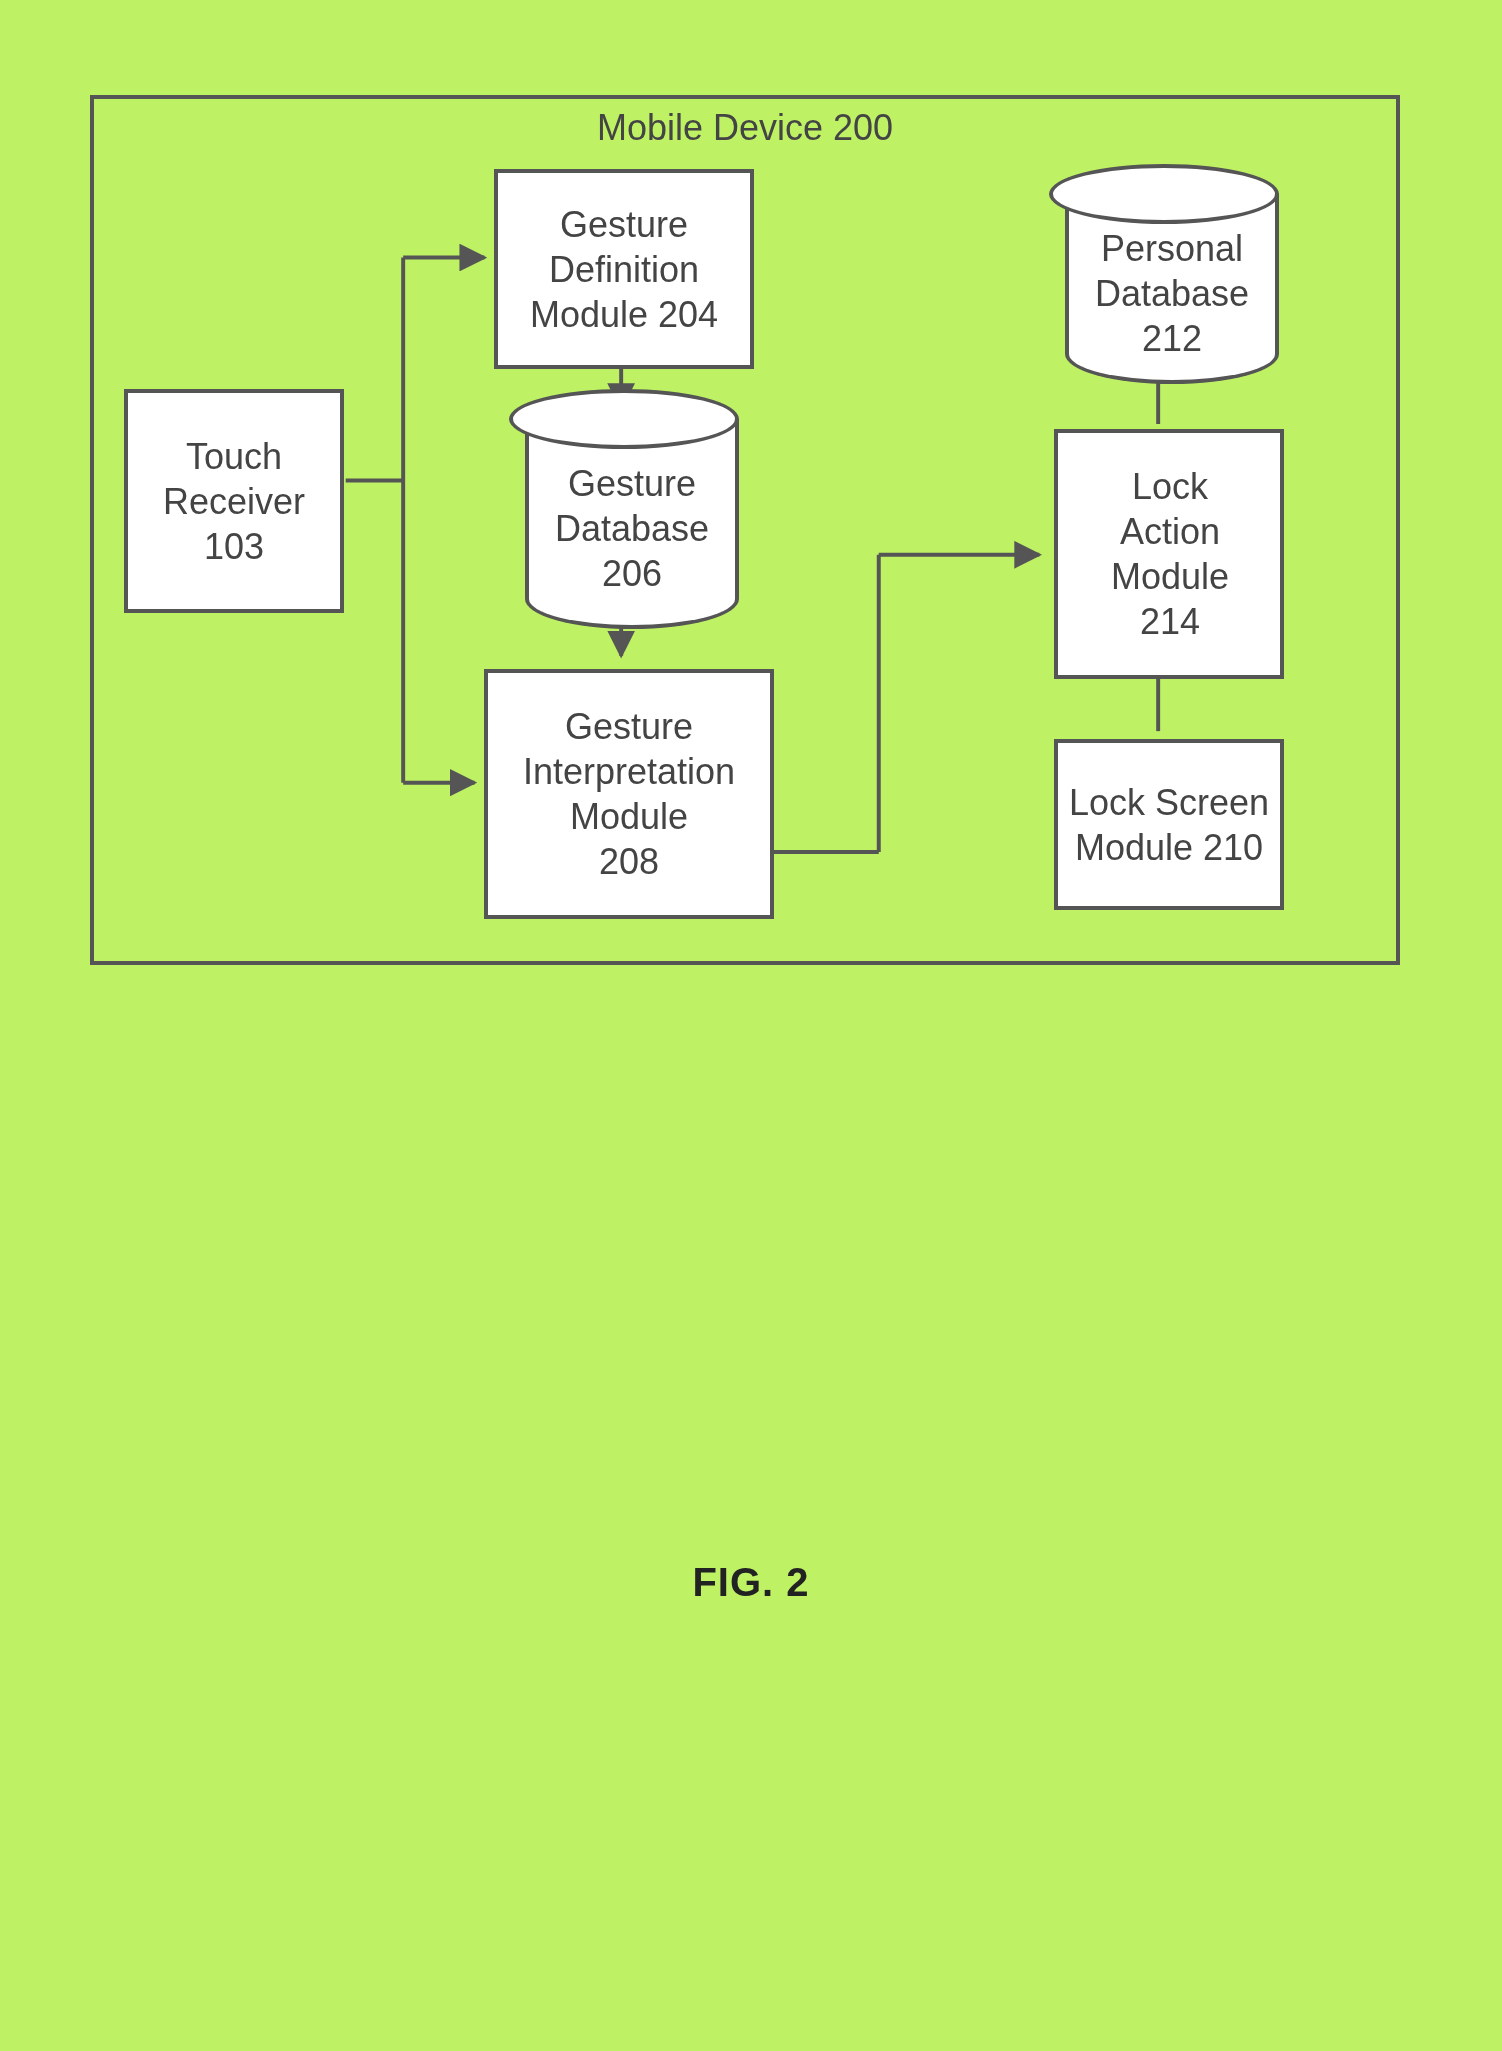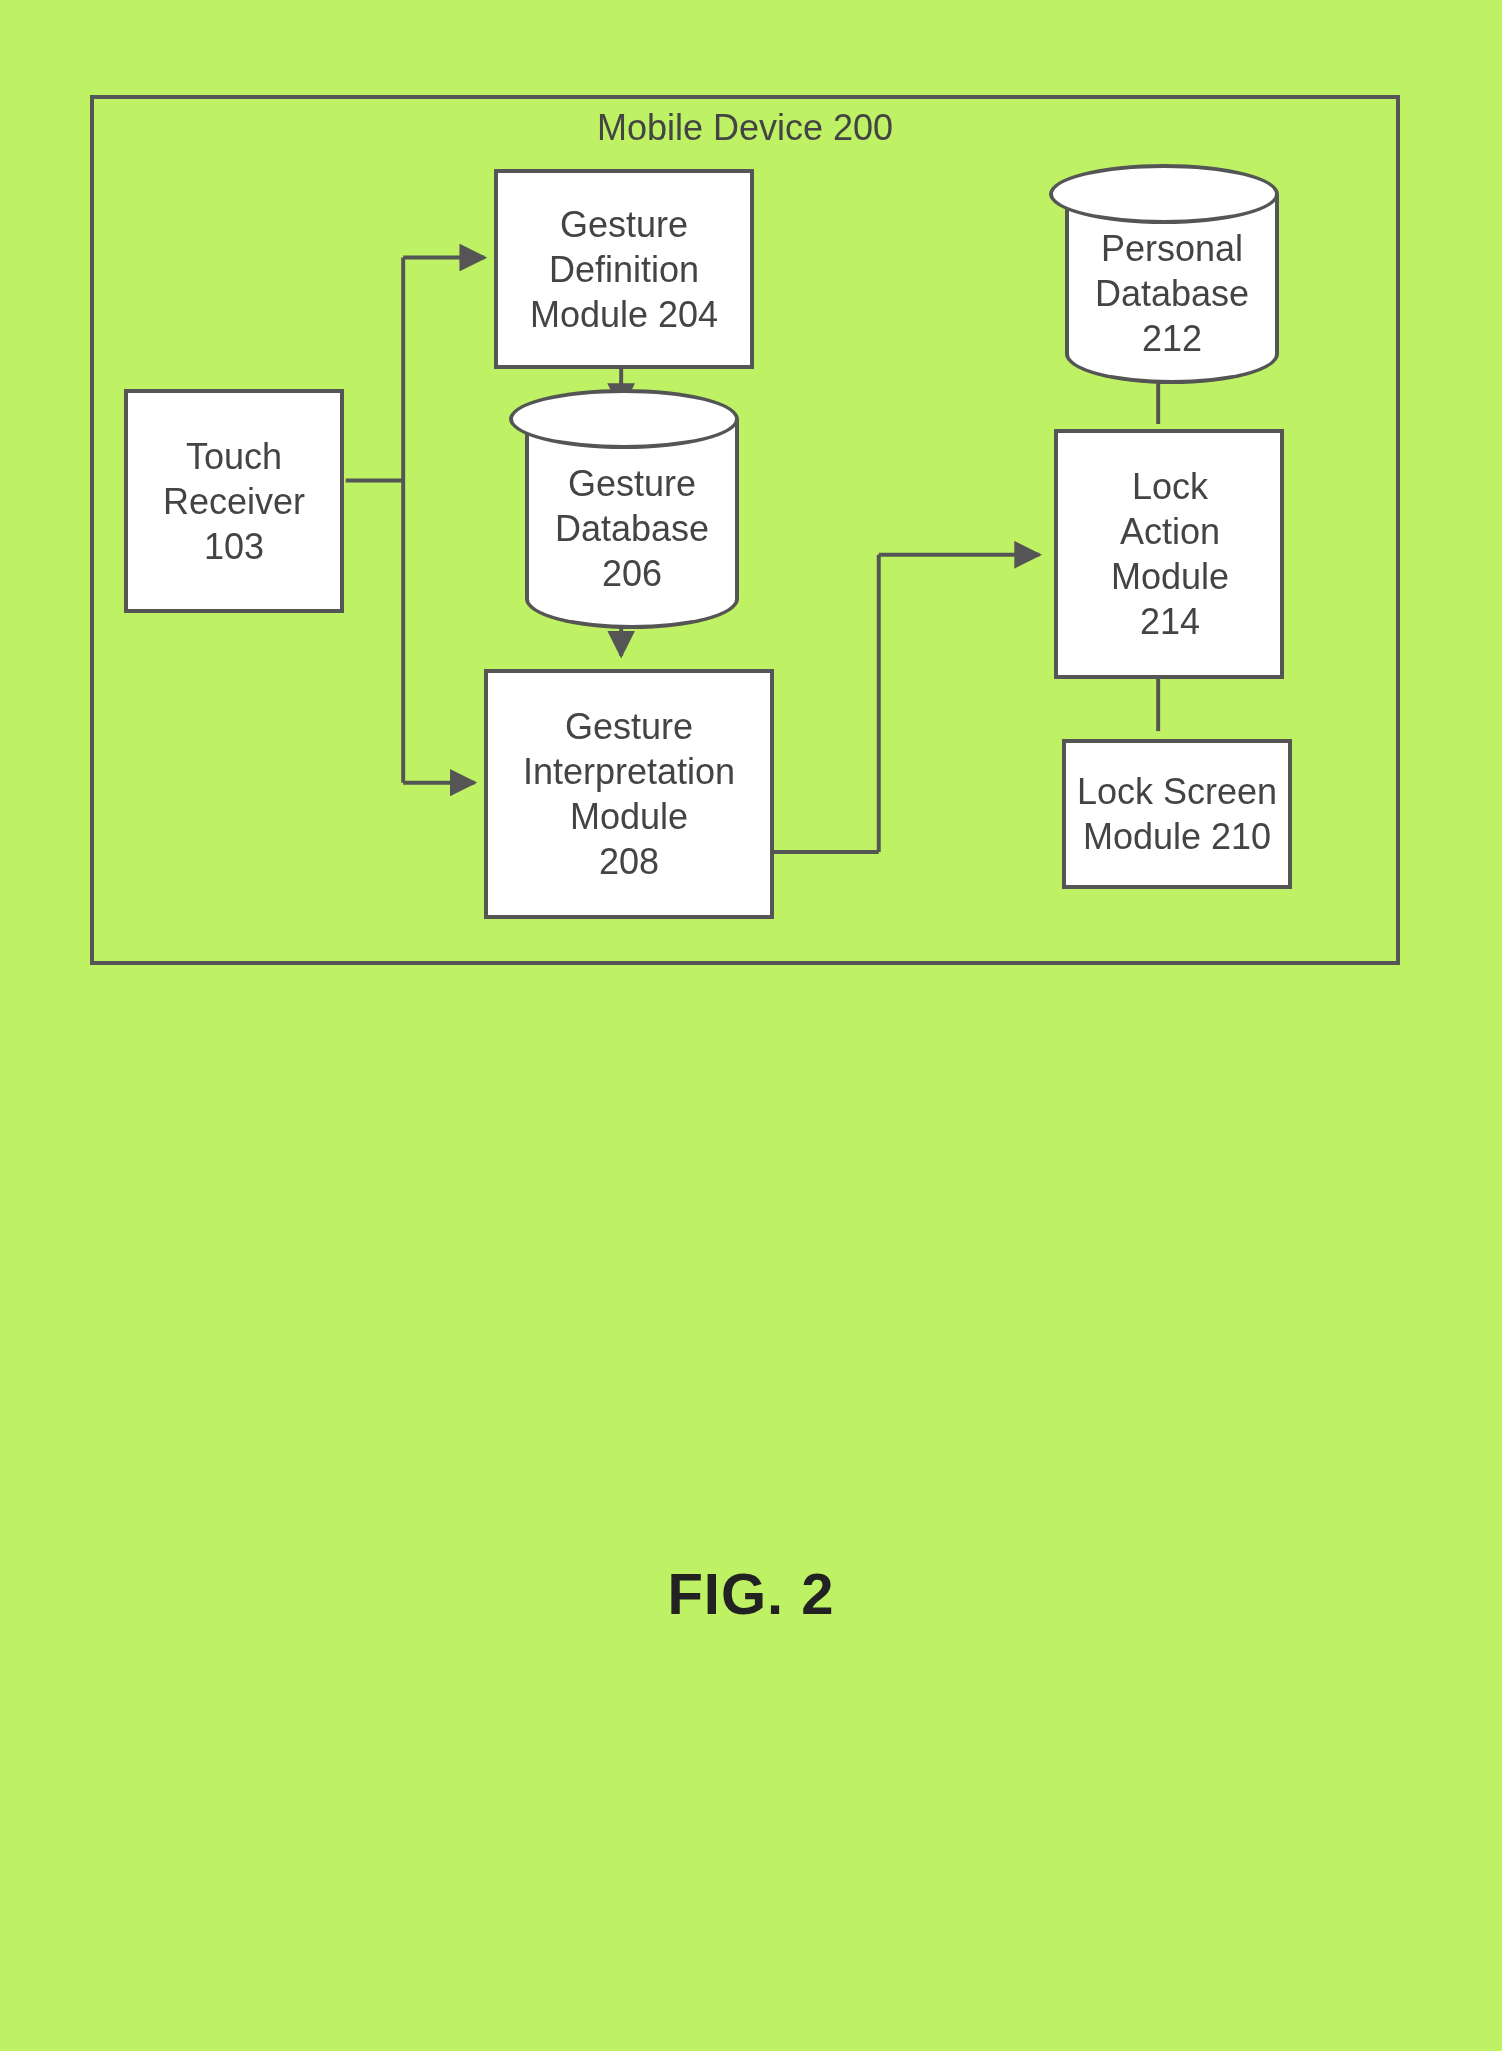--- a/index.html
+++ b/index.html
@@ -71,22 +71,21 @@
     left: 960px;
     top: 330px;
     width: 230px;
     height: 250px;
     padding-left: 12px;
   }
   .lock-screen {
     left: 960px;
     top: 640px;
     width: 230px;
-    height: 150px;
-    margin-left: 8px;
+    height: 171px;
   }
 
   
   .db {
     position: absolute;
     box-sizing: border-box;
     text-align: center;
     font-size: 36px;
     line-height: 1.25;
     color: #444;
@@ -152,21 +151,21 @@
     stroke: #555;
     stroke-width: 4;
   }
 
   .figure-caption {
     position: absolute;
     left: 0;
     right: 0;
     top: 1560px;
     text-align: center;
-    font-size: 58px;
+    font-size: 40px;
     font-weight: bold;
     color: #222;
     letter-spacing: 1px;
   }
 </style>
 </head>
 <body>
 
 <div class="page">
 

